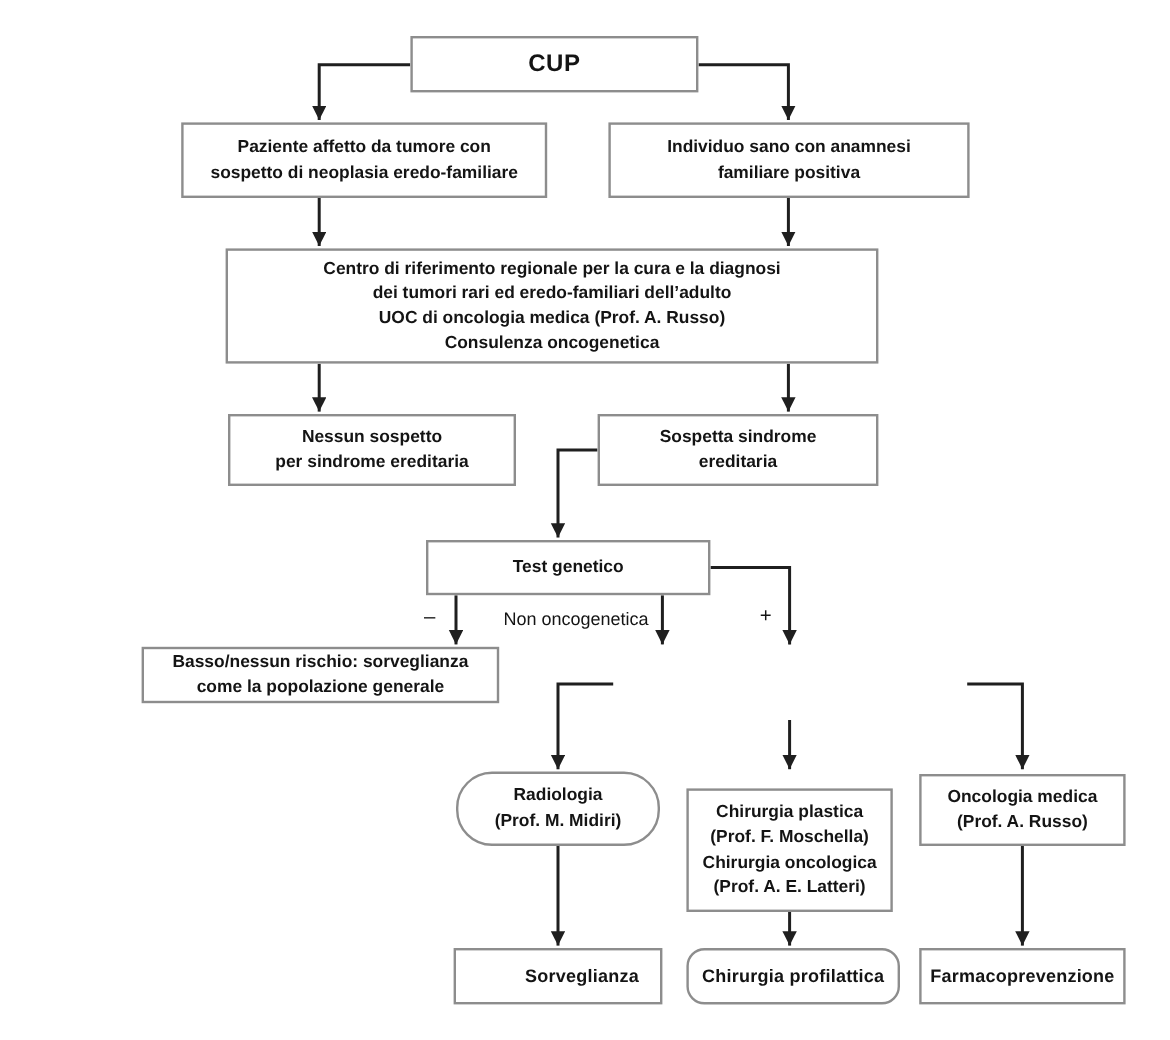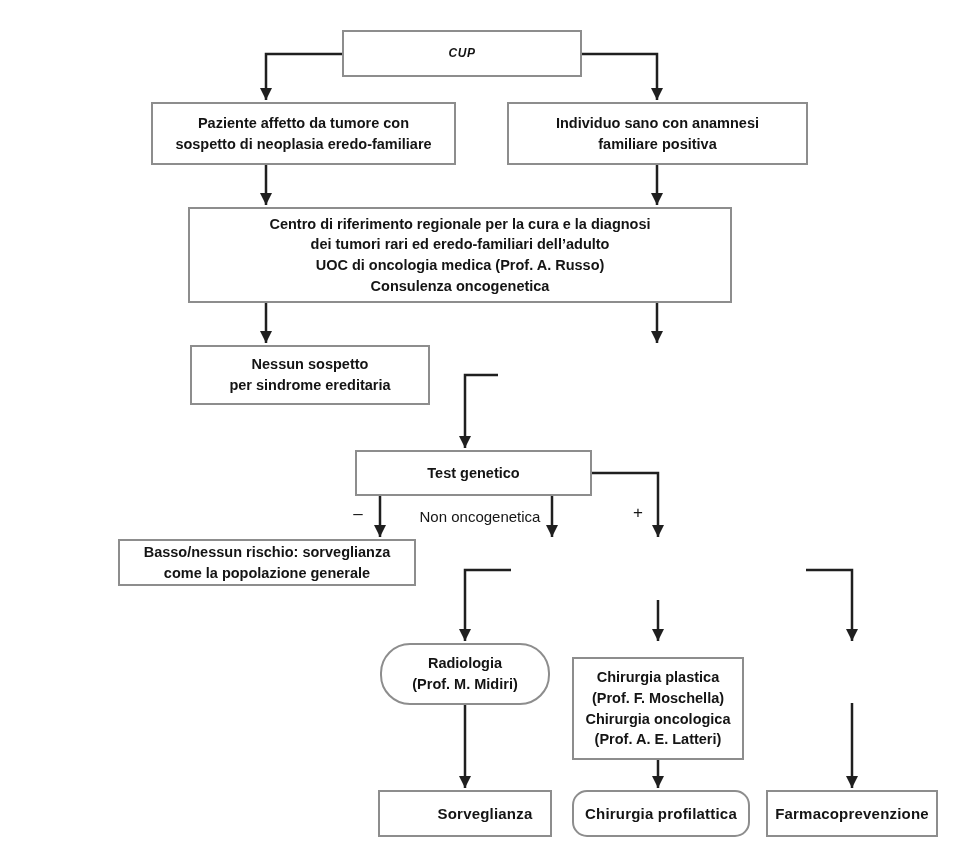--- a/index.html
+++ b/index.html
@@ -36,23 +36,22 @@
     justify-content: center;
     text-align: center;
     font-weight: 700;
     font-size: 14.5px;
     line-height: 1.42;
     color: #141414;
     white-space: pre-line;
     padding: 2px 6px;
   }
   .node.title-node {
-    font-size: 12px;
+    font-size: 20px;
     letter-spacing: 0.5px;
-    font-style: italic;
   }
   .node.result-node {
     font-size: 15px;
     letter-spacing: 0.2px;
   }
   .edge-label {
     position: absolute;
     font-size: 15px;
     font-weight: 400;
     color: #141414;
@@ -110,20 +109,24 @@
 dei tumori rari ed eredo-familiari dell’adulto
 UOC di oncologia medica (Prof. A. Russo)
 Consulenza oncogenetica</span>
   </div>
 
   <div class="node" style="left:190px; top:345px; width:240px; height:60px;">
     <span>Nessun sospetto
 per sindrome ereditaria</span>
   </div>
 
+  <div class="node" style="left:498px; top:345px; width:234px; height:60px;">
+    <span>Sospetta sindrome
+ereditaria</span>
+  </div>
 
   <div class="node" style="left:355px; top:450px; width:237px; height:46px;">
     <span>Test genetico</span>
   </div>
 
   <div class="node" style="left:118px; top:539px; width:298px; height:47px;">
     <span>Basso/nessun rischio: sorveglianza
 come la popolazione generale</span>
   </div>
 
@@ -133,20 +136,24 @@
 (Prof. M. Midiri)</span>
   </div>
 
   <div class="node" style="left:572px; top:621px; width:172px; height:103px;margin-top:36px;">
     <span>Chirurgia plastica
 (Prof. F. Moschella)
 Chirurgia oncologica
 (Prof. A. E. Latteri)</span>
   </div>
 
+  <div class="node" style="left:766px; top:645px; width:172px; height:60px;">
+    <span>Oncologia medica
+(Prof. A. Russo)</span>
+  </div>
 
   <div class="node result-node" style="left:378px; top:790px; width:174px; height:47px;padding-left:46px;">
     <span>Sorveglianza</span>
   </div>
 
   <div class="node result-node" style="left:572px; top:790px; width:178px; height:47px;border-radius:15px;">
     <span>Chirurgia profilattica</span>
   </div>
 
   <div class="node result-node" style="left:766px; top:790px; width:172px; height:47px;">

